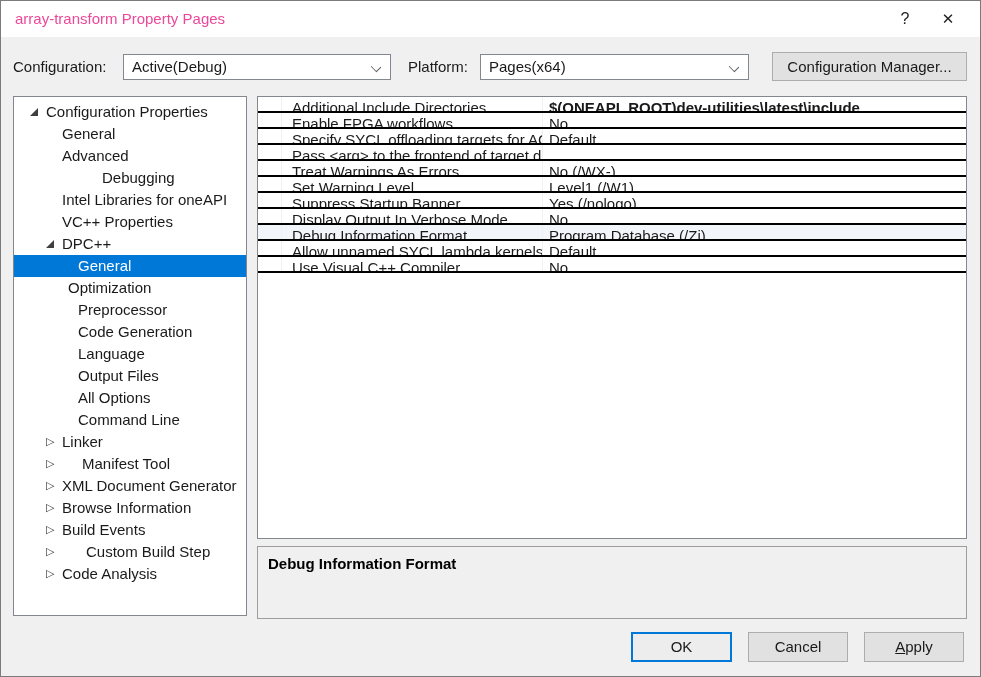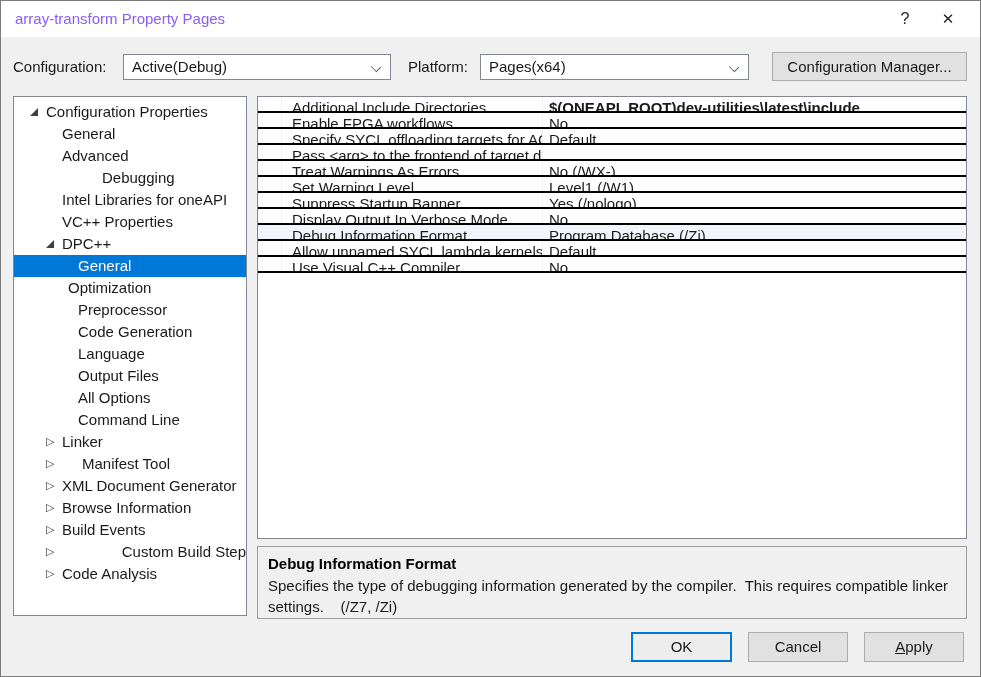--- a/index.html
+++ b/index.html
@@ -1,21 +1,21 @@
 <!DOCTYPE html>
 <html><head>
 <meta charset="utf-8">
 <style>
   * { margin:0; padding:0; box-sizing:border-box; }
   html,body { width:981px; height:677px; font-family:"Liberation Sans","DejaVu Sans",sans-serif; }
   .dialog { position:relative; width:981px; height:677px; background:#f0f0f0; border:1px solid #7b7b7b; overflow:hidden; font-size:15px; color:#1a1a1a; }
 
   
   .titlebar { position:absolute; top:0; left:0; width:100%; height:36px; background:#ffffff; }
-  .title-text { position:absolute; left:14px; top:0; line-height:36px; font-size:15px; color:#8b5cf6; }
+  .title-text { position:absolute; left:14px; top:0; line-height:36px; font-size:15px; color:#ec4899; }
   .cap-btn { position:absolute; top:0; height:36px; text-align:center; line-height:36px; font-size:16px; color:#222; cursor:default; }
   .help-btn { right:58px; width:34px; }
   .close-btn { right:12px; width:40px; font-size:15px; }
 
   
   .tb-label { position:absolute; line-height:26px; color:#1a1a1a; }
   .combo { position:absolute; height:26px; background:#ffffff; border:1px solid #828790; padding-left:8px; line-height:24px; color:#1a1a1a; }
   .combo .chev { position:absolute; right:10px; top:8px; width:8px; height:8px; border-right:1.6px solid #5a5d61; border-bottom:1.6px solid #5a5d61; transform:rotate(45deg) scale(1,0.85); }
   .win-btn { position:absolute; background:#e1e1e1; border:1px solid #adadad; text-align:center; color:#1a1a1a; }
   .cm-btn { left:771px; top:51px; width:195px; height:29px; line-height:27px; }
@@ -138,21 +138,21 @@
       <div class="tree-row">
         <span class="tri-col" style="left: 32px;">▷</span>
         <span class="tree-label" style="padding-left: 48px;">Browse Information</span>
       </div>
       <div class="tree-row">
         <span class="tri-col" style="left: 32px;">▷</span>
         <span class="tree-label" style="padding-left: 48px;">Build Events</span>
       </div>
       <div class="tree-row">
         <span class="tri-col" style="left: 32px;">▷</span>
-        <span class="tree-label" style="padding-left: 52px; text-align: right;">Custom Build Step</span>
+        <span class="tree-label" style="padding-left: 72px;">Custom Build Step</span>
       </div>
       <div class="tree-row">
         <span class="tri-col" style="left: 32px;">▷</span>
         <span class="tree-label" style="padding-left: 48px;">Code Analysis</span>
       </div>
     </div>
 
   <div class="grid-panel">
       <div class="grid-row">
         <span class="g-gutter"></span>
@@ -206,21 +206,19 @@
       </div>
       <div class="grid-row">
         <span class="g-gutter"></span>
         <span class="g-name">Use Visual C++ Compiler</span>
         <span class="g-value">No</span>
       </div>
     </div>
 
   <div class="desc-panel">
     <div class="desc-title">Debug Information Format</div>
-    <div class="desc-body">Specifies the type of debugging information generated by the compiler.  This requires compatible linker
-settings.    (/Z7, /Zi)</div>
   </div>
 
   <div class="win-btn footer-btn ok-btn" style="position:absolute;">OK</div>
   <div class="win-btn footer-btn cancel-btn" style="position:absolute;">Cancel</div>
   <div class="win-btn footer-btn apply-btn" style="position:absolute;">Apply</div>
 
 </div>
 
 </body></html>

